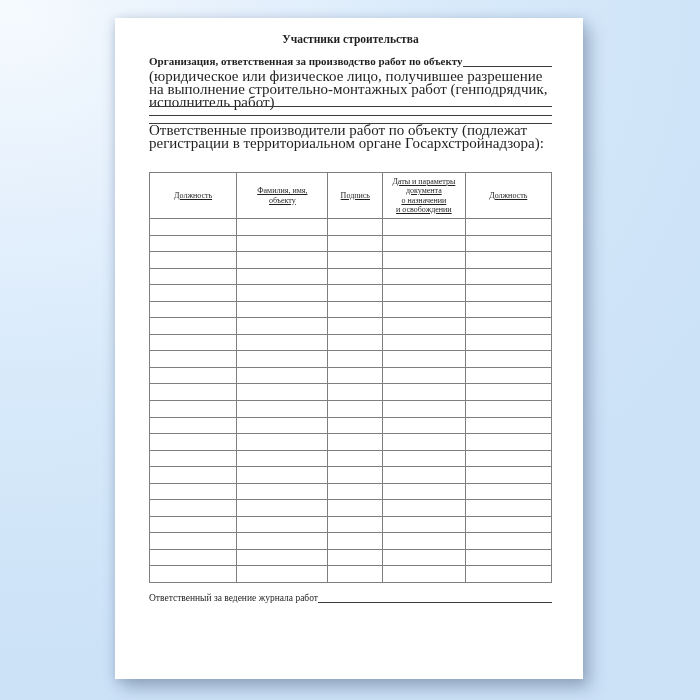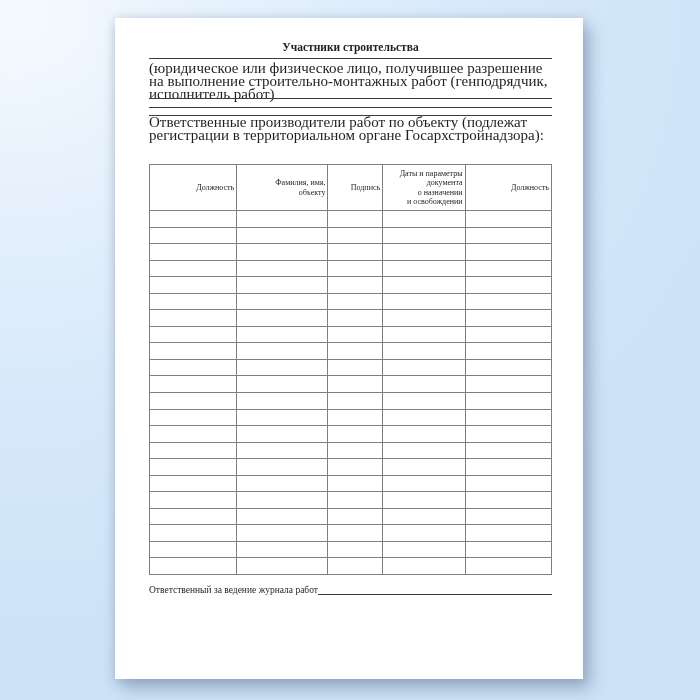--- a/index.html
+++ b/index.html
@@ -11,21 +11,21 @@
         #f5fafe 0%, #e3effc 34%, #d6e9fa 62%, #cce2f7 100%);
     font-family: "Liberation Serif", "DejaVu Serif", serif;
     color: #1f1f1f;
   }
   .paper {
     position: absolute; left: 115px; top: 18px;
     width: 468px; height: 661px;
     background: #ffffff;
     box-shadow: 0 2px 10px rgba(110,130,160,0.35),
                 7px 9px 16px rgba(95,115,145,0.45);
-    padding: 22px 31px 0 34px;
+    padding: 14px 31px 0 34px;
   }
   .title {
     font-size: 11.5px; font-weight: bold; text-align: center;
     line-height: 14px; margin: 0 0 7px 0;
   }
   .flex-line { display: flex; font-size: 9.5px; line-height: 13px; }
   .flex-line.bold { font-weight: bold; font-size: 11px; line-height: 16px; margin-bottom: 1px; }
   .blank-fill { flex: 1 1 auto; position: relative; }
   .blank-fill::after {
     content: ""; position: absolute; left: 0; right: 0; bottom: 2px;
@@ -35,39 +35,40 @@
   .rule { border-bottom: 1px solid #3c3c3c; }
   .rule-1 { height: 7px; }
   .rule-2 { height: 8px; }
   table {
     width: 100%; border-collapse: collapse; table-layout: fixed;
     margin-top: 22px;
   }
   th, td { border: 1px solid #7f7f7f; }
   th {
     font-weight: normal; font-size: 8px; line-height: 9.5px;
-    text-align: right; vertical-align: middle;
-    white-space: pre-line; padding: 1px 2px; height: 46px;
+    text-align: center; vertical-align: middle;
+    white-space: pre-line; padding: 1px 2px; height: 46px; text-decoration: underline;
   }
   td { height: 16.55px; padding: 0 3px; font-size: 9px; }
   col.c1 { width: 21.7%; }
   col.c2 { width: 22.7%; }
   col.c3 { width: 13.6%; }
   col.c4 { width: 20.5%; }
   col.c5 { width: 21.5%; }
   .footer-line { margin-top: 9px; }
 </style>
 </head>
 <body>
 
 <div class="paper">
 
   <h1 class="title">Участники строительства</h1>
 
   <div class="flex-line bold">
+    <span>Организация, ответственная за производство работ по объекту</span>
     <span class="blank-fill"></span>
   </div>
 
   <p class="note">(юридическое или физическое лицо, получившее разрешение на выполнение строительно-монтажных работ (генподрядчик, исполнитель работ)</p>
 
   <div class="flex-line">
     <span class="blank-fill"></span>
   </div>
 
   <div class="rule rule-1"></div>

